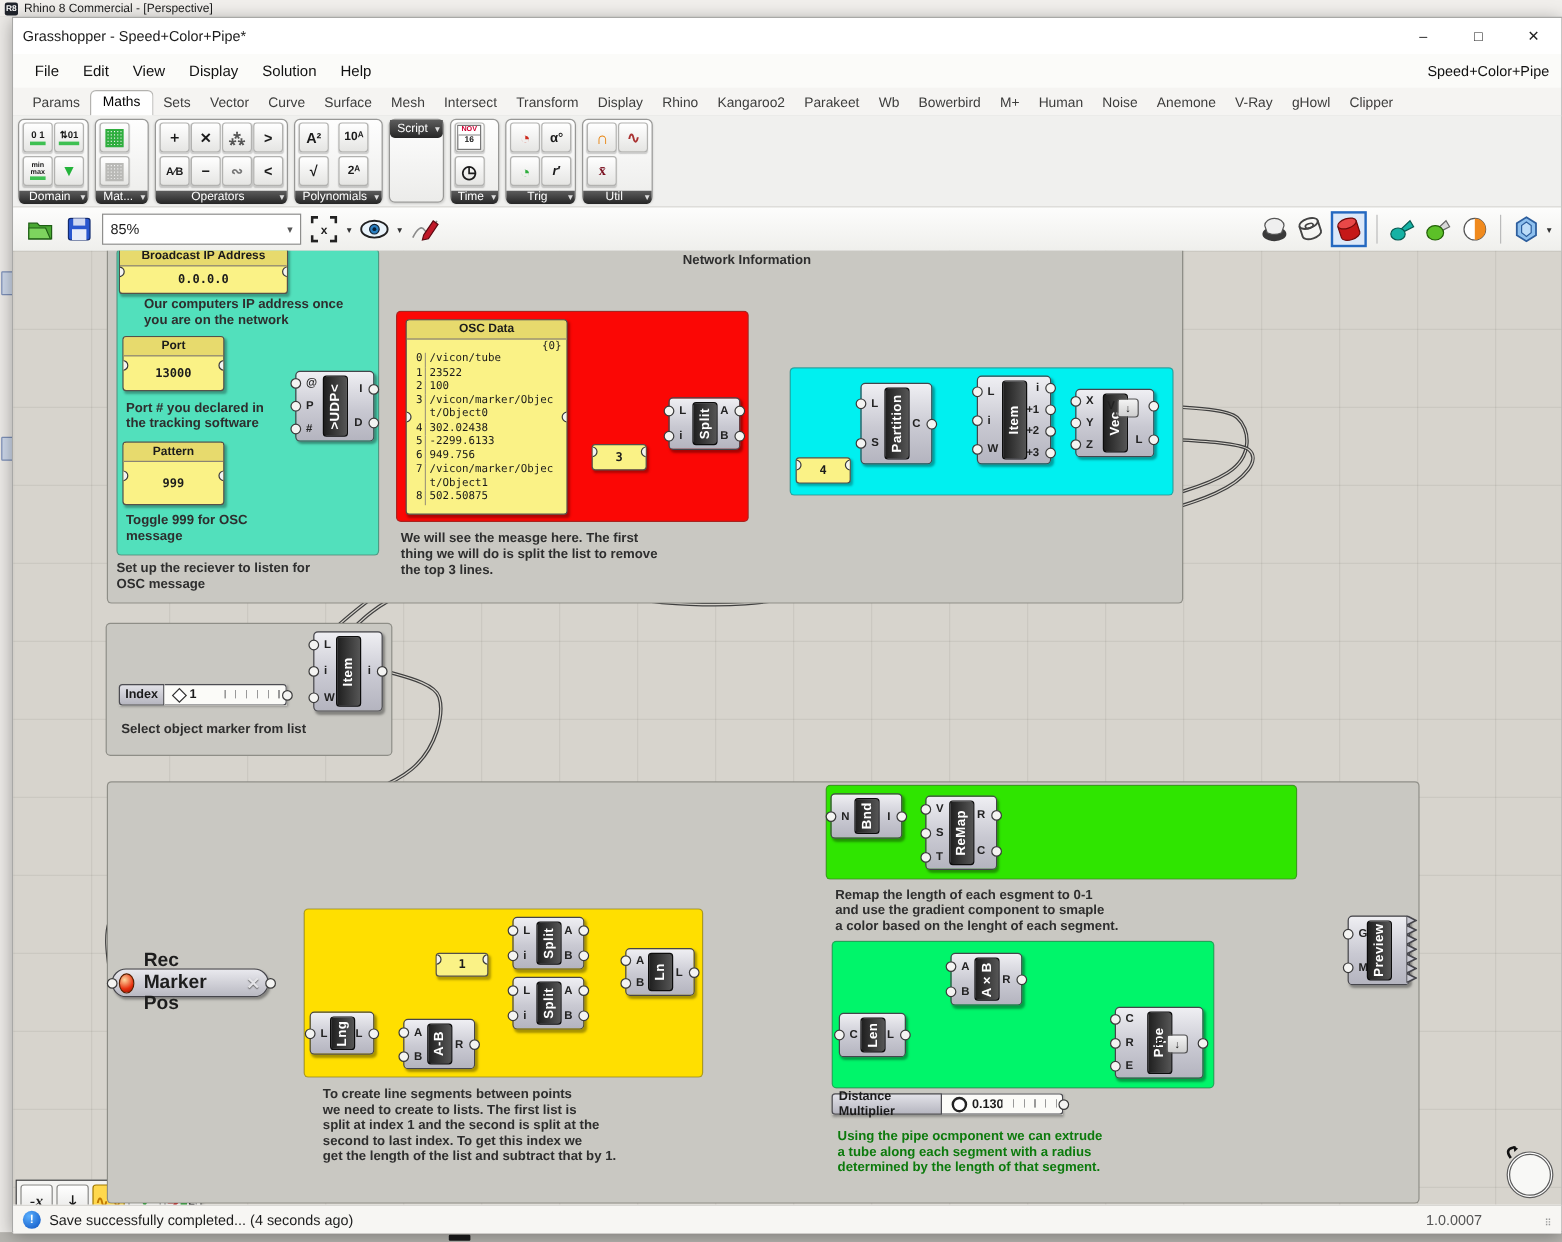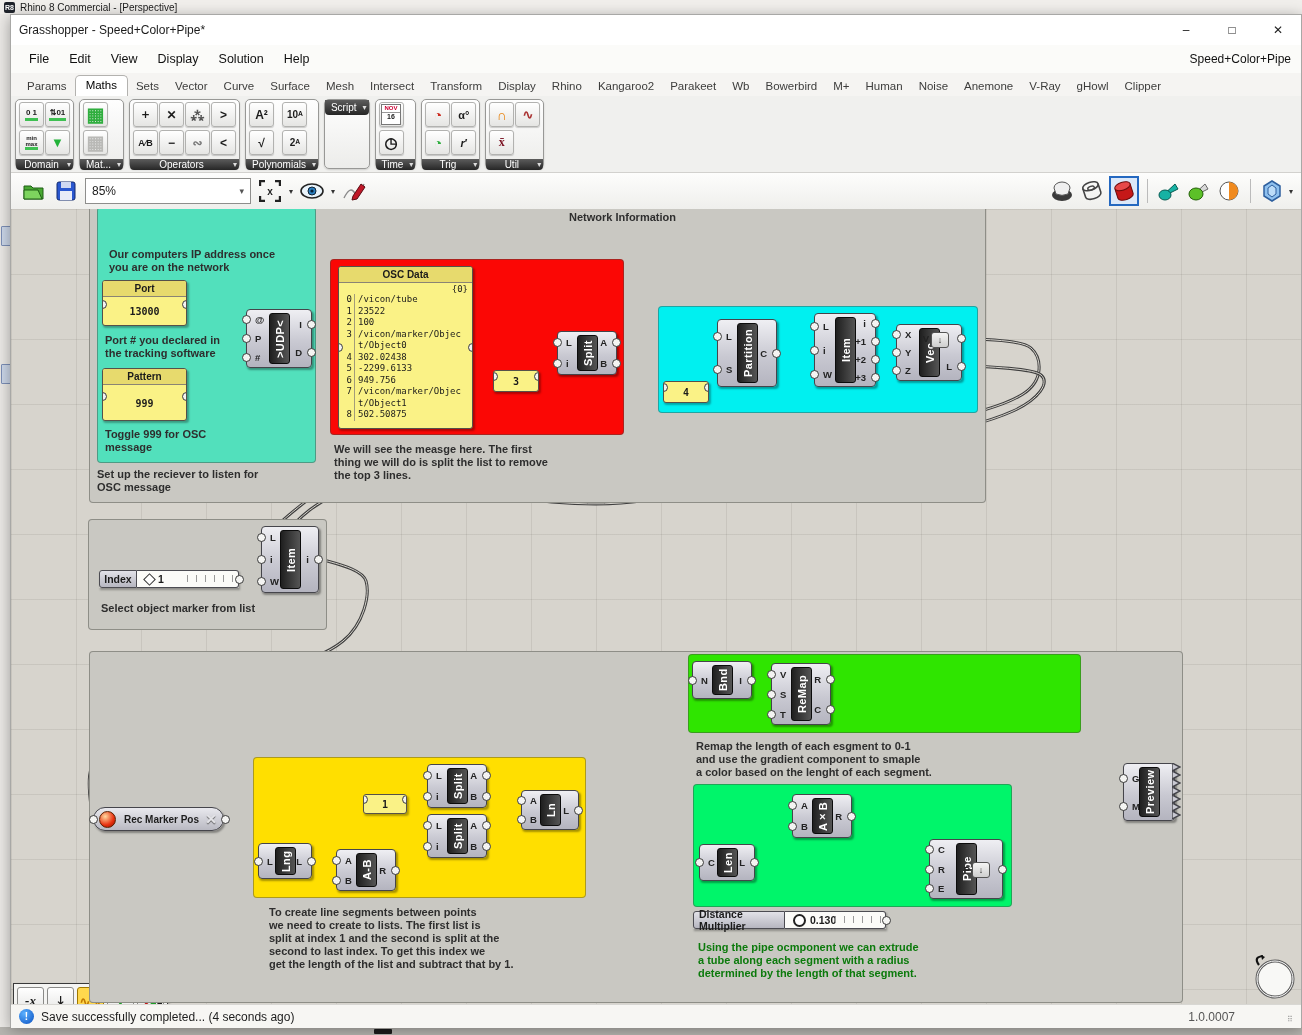--- a/index.html
+++ b/index.html
@@ -100,21 +100,21 @@
   .sknob-d{width:7px;height:7px;border:1.5px solid #333;background:#fff;transform:rotate(45deg);margin-left:8px}
   .sknob-c{width:9px;height:9px;border:2.5px solid #222;border-radius:50%;background:#fff;margin-left:8px}
   .sval{font-size:10.5px;font-weight:bold;margin-left:4px}
   .note{position:absolute;font-size:11px;font-weight:bold;color:#2e2e2e;white-space:pre-line;line-height:13px}
   .note.green{color:#0c7a0c}
   .recv{position:absolute;height:24px;border:1.5px solid #45454b;border-radius:12px;
         background:linear-gradient(#e9e9ee,#b9b9c2);box-shadow:1.5px 2px 2px rgba(0,0,0,.35);
         display:flex;align-items:center;box-sizing:border-box}
   .recv .ball{width:15px;height:15px;border-radius:50%;margin-left:5px;
         background:radial-gradient(circle at 35% 30%,#ffd9a0,#e83010 60%,#901000);border:1px solid #5a2000}
-  .recv .rtxt{font-size:10px;font-weight:bold;margin-left:8px;color:#1d1d1d}
+  .recv .rtxt{font-size:16px;font-weight:bold;margin-left:8px;color:#1d1d1d}
   .recv .x{margin-left:auto;margin-right:6px;color:#e4e4e8;text-shadow:0 1px 1px #555;font-size:14px;font-weight:bold}
   .gradw{position:absolute;border:1.5px solid #45454b;border-radius:4px;
          background:linear-gradient(180deg,#ededf1,#c2c2cb);box-shadow:1.5px 2px 2px rgba(0,0,0,.35)}
   .gradbar{position:absolute;left:24px;top:4px;right:5px;bottom:4px;border:1.5px solid #222;
            background:linear-gradient(90deg,#eef000 0%,#8ae000 9%,#2ed929 22%,#2bd9a8 38%,#35cfd4 47%,#8ec6e2 57%,#c9a6e8 67%,#e19ad8 77%,#ec4f8a 90%,#e80f49 100%)}
   .gradline{position:absolute;left:0;right:0;top:50%;height:1px;background:#333}
   .gradstop{position:absolute;top:50%;width:8px;height:8px;margin:-4px 0 0 -4px;border-radius:50%;
             background:#fff;border:1.5px solid #222;box-sizing:border-box}
   .gradcorner{position:absolute;left:0;top:0;width:0;height:0;border-top:11px solid #e86010;border-right:11px solid transparent}
   
@@ -675,20 +675,26 @@
           <path d="M0,0 L8,4 L0,8 L8,12 L0,16 L8,20 L0,24 L8,28 L0,32 L8,36 L0,40 L8,44 L0,48 L8,52 L0,56 Z" fill="#c9c9d2" stroke="#45454b" stroke-width="1.4"></path>
         </svg>
       </div>
       <div class="recv" style="left: 82px; top: 598px; width: 131px;">
         <span class="ball"></span>
         <span class="rtxt">Rec Marker Pos</span>
         <span class="x">✕</span>
         <span class="port" style="position: absolute; left: -5px; top: 7px;"></span>
         <span class="port" style="position: absolute; left: 127px; top: 7px;"></span>
       </div>
+      <div class="panel" style="left: 88px; top: -4px; width: 141px; height: 40px;">
+        <div class="ptitle">Broadcast IP Address</div>
+        <div class="pval" style="height: 24px; line-height: 24px;">0.0.0.0</div>
+        <span class="port" style="position: absolute; left: -5px; top: 16px;"></span>
+        <span class="port" style="position: absolute; left: 135px; top: 16px;"></span>
+      </div>
       <div class="panel" style="left: 91px; top: 71px; width: 85px; height: 46px;">
         <div class="ptitle">Port</div>
         <div class="pval" style="height: 30px; line-height: 30px;">13000</div>
         <span class="port" style="position: absolute; left: -5px; top: 19px;"></span>
         <span class="port" style="position: absolute; left: 79px; top: 19px;"></span>
       </div>
       <div class="panel" style="left: 91px; top: 159px; width: 85px; height: 53px;">
         <div class="ptitle">Pattern</div>
         <div class="pval" style="height: 37px; line-height: 37px;">999</div>
         <span class="port" style="position: absolute; left: -5px; top: 22.5px;"></span>
@@ -763,21 +769,21 @@
       <div class="slider" style="left: 682px; top: 702px; width: 193px;">
         <span class="slabel" style="width: 92px;">Distance Multiplier</span>
         <span class="strack">
           <span class="sknob-c"></span>
           <span class="sval">0.130</span>
           <span class="sticks" style="width: 46px;"></span>
         </span>
         <span class="port" style="position: absolute; right: -5px; top: 5px;"></span>
       </div>
       <div class="note" style="left: 558px; top: 2px;">Network Information</div>
-      <div class="note" style="left: 98px; top: 39px;">Our computers IP address once
+      <div class="note" style="left: 109px; top: 39px;">Our computers IP address once
 you are on the network</div>
       <div class="note" style="left: 94px; top: 125px;">Port # you declared in
 the tracking software</div>
       <div class="note" style="left: 94px; top: 219px;">Toggle 999 for OSC
 message</div>
       <div class="note" style="left: 86px; top: 259px;">Set up the reciever to listen for
 OSC message</div>
       <div class="note" style="left: 323px; top: 234px;">We will see the measge here. The first
 thing we will do is split the list to remove
 the top 3 lines.</div>

